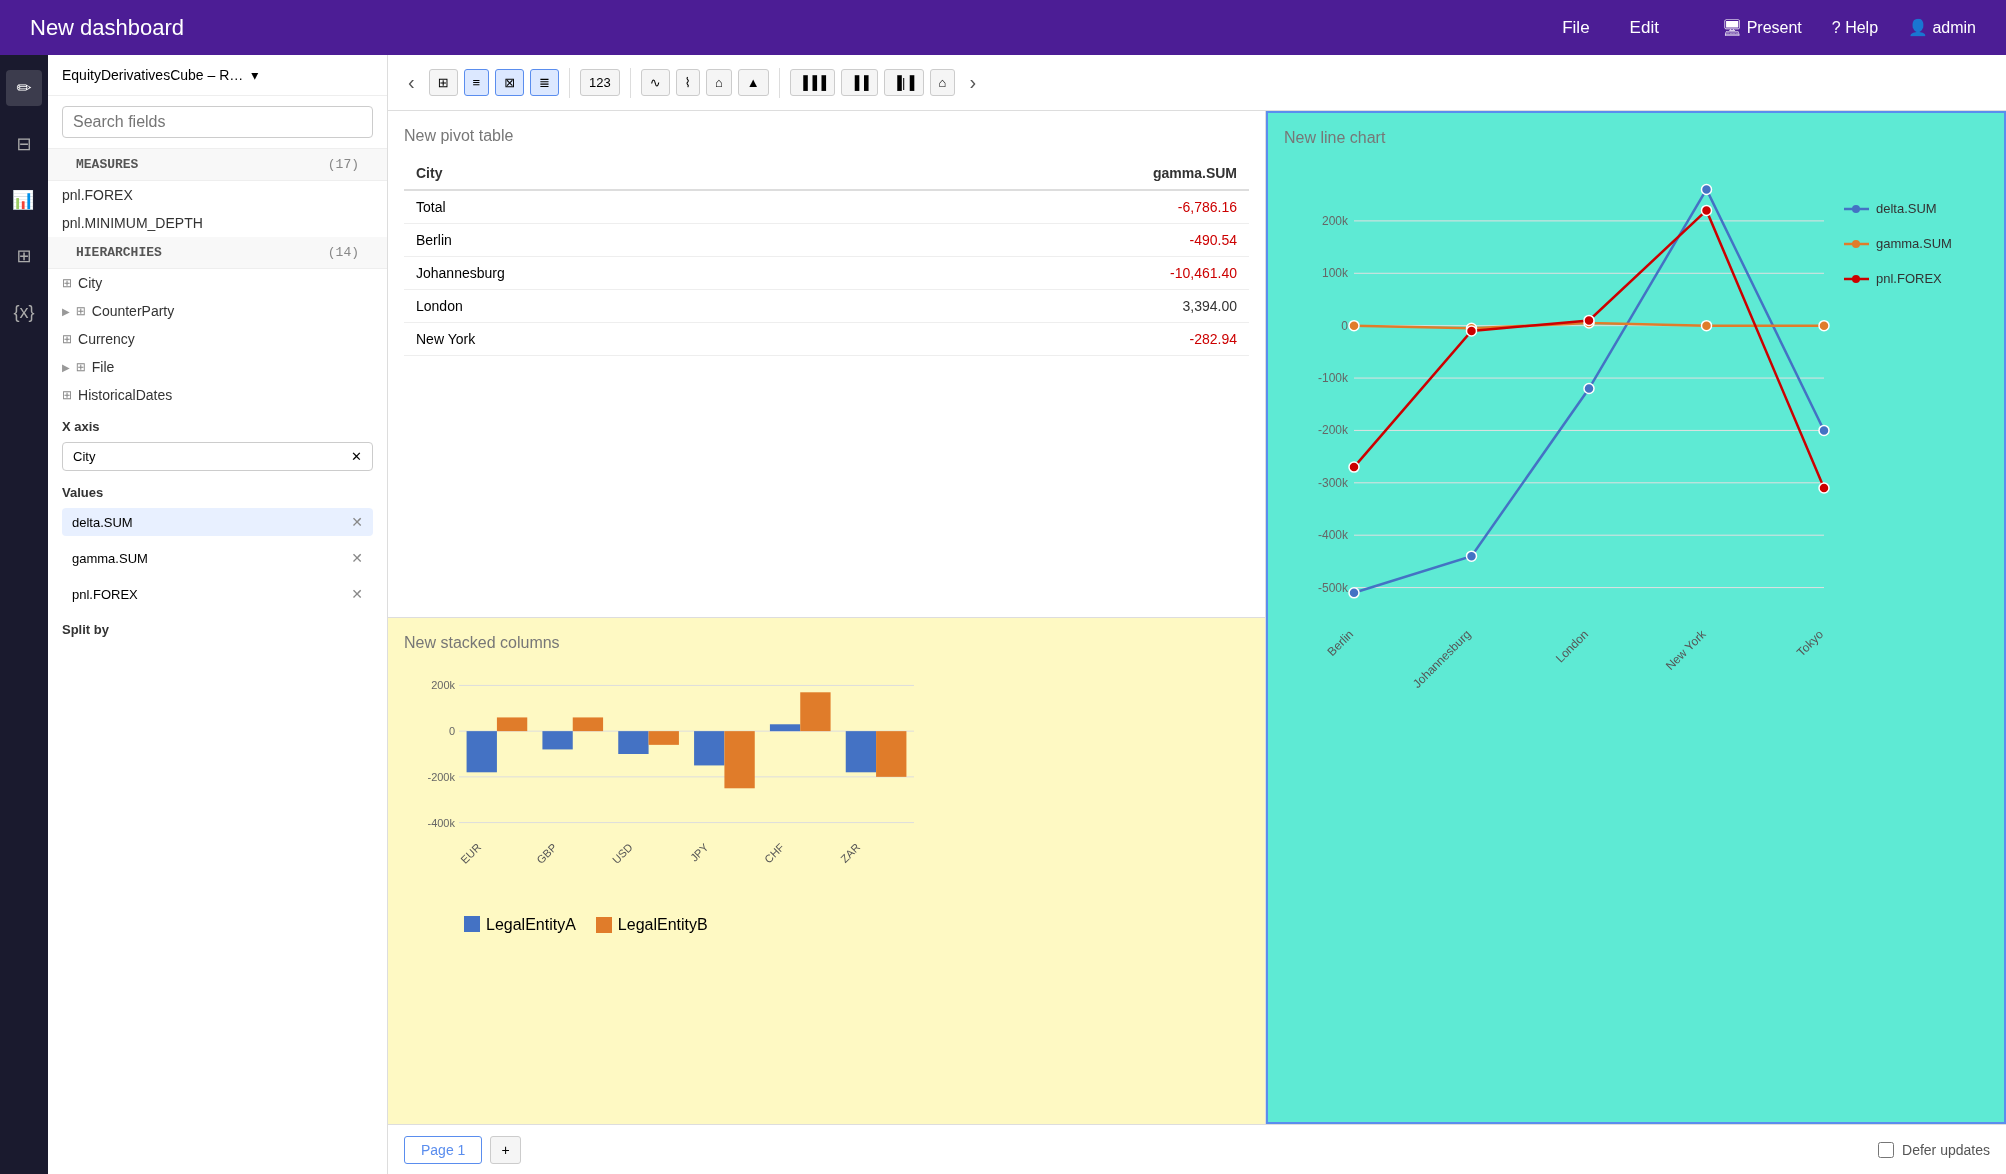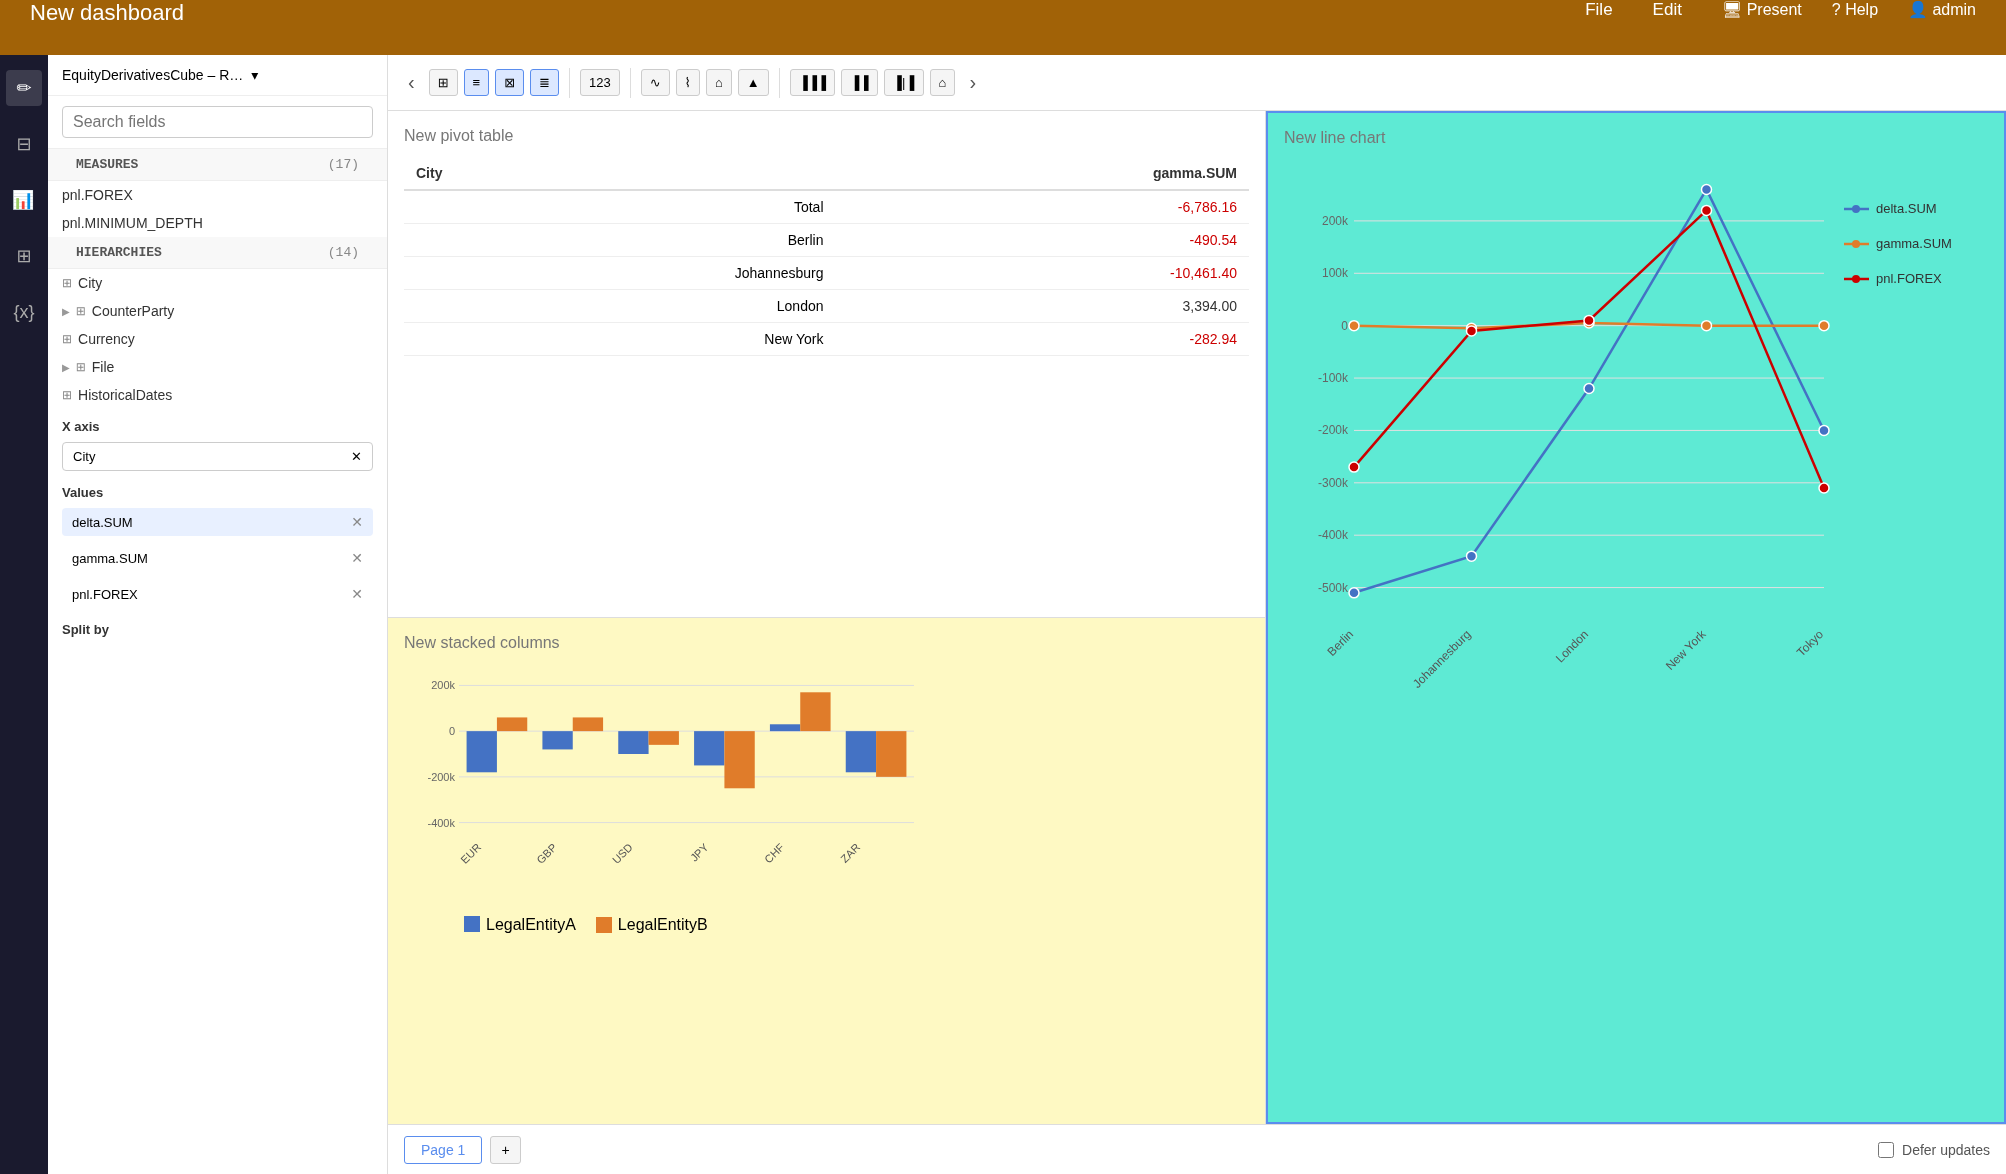--- a/index.html
+++ b/index.html
@@ -1,30 +1,30 @@
 <!DOCTYPE html>
 <html><head>
   <meta charset="utf-8">
   <style>
     * { box-sizing: border-box; margin: 0; padding: 0; }
     body { font-family: 'Segoe UI', Arial, sans-serif; background: #f0f0f0; width: 2006px; height: 1174px; overflow: hidden; display: flex; flex-direction: column; }
 
     
     .topbar {
-      background: #a16207;
+      background: #4c1d95;
       color: #fff;
       height: 55px;
       display: flex;
-      align-items: flex-start;
+      align-items: center;
       padding: 0 30px;
       flex-shrink: 0;
     }
     .topbar-title { font-size: 22px; font-weight: 500; flex: 1; }
     .topbar-nav { display: flex; gap: 40px; font-size: 17px; }
-    .topbar-actions { display: flex; align-items: center; gap: 30px; font-size: 16px; margin-left: 40px; }
+    .topbar-actions { display: flex; align-items: center; gap: 30px; font-size: 16px; margin-left: 63px; }
     .topbar-actions span { cursor: pointer; }
 
     
     .main-container { display: flex; flex: 1; overflow: hidden; }
 
     
     .icon-bar {
       width: 48px;
       background: #1a1a2e;
       display: flex;
@@ -190,21 +190,20 @@
       text-align: left;
       padding: 8px 12px;
       font-weight: 600;
       border-bottom: 2px solid #ddd;
       color: #333;
     }
     .pivot-table th.right { text-align: right; }
     .pivot-table td {
       padding: 8px 12px;
       border-bottom: 1px solid #eee;
-      text-align: right;
     }
     .pivot-table td.value { text-align: right; }
     .negative { color: #cc0000; }
     .positive { color: #333; }
 
     
     .stacked-panel {
       flex: 1;
       padding: 16px;
       background: #fef9c3;

